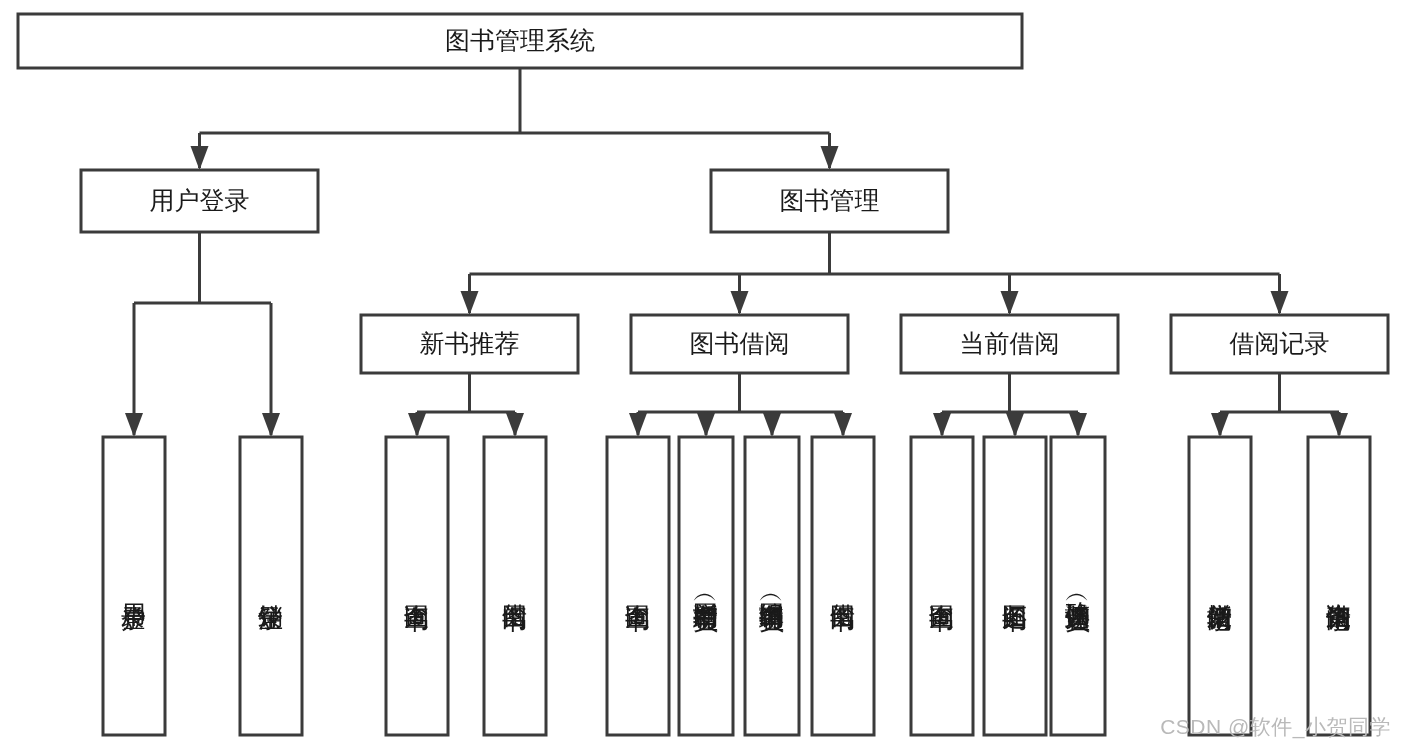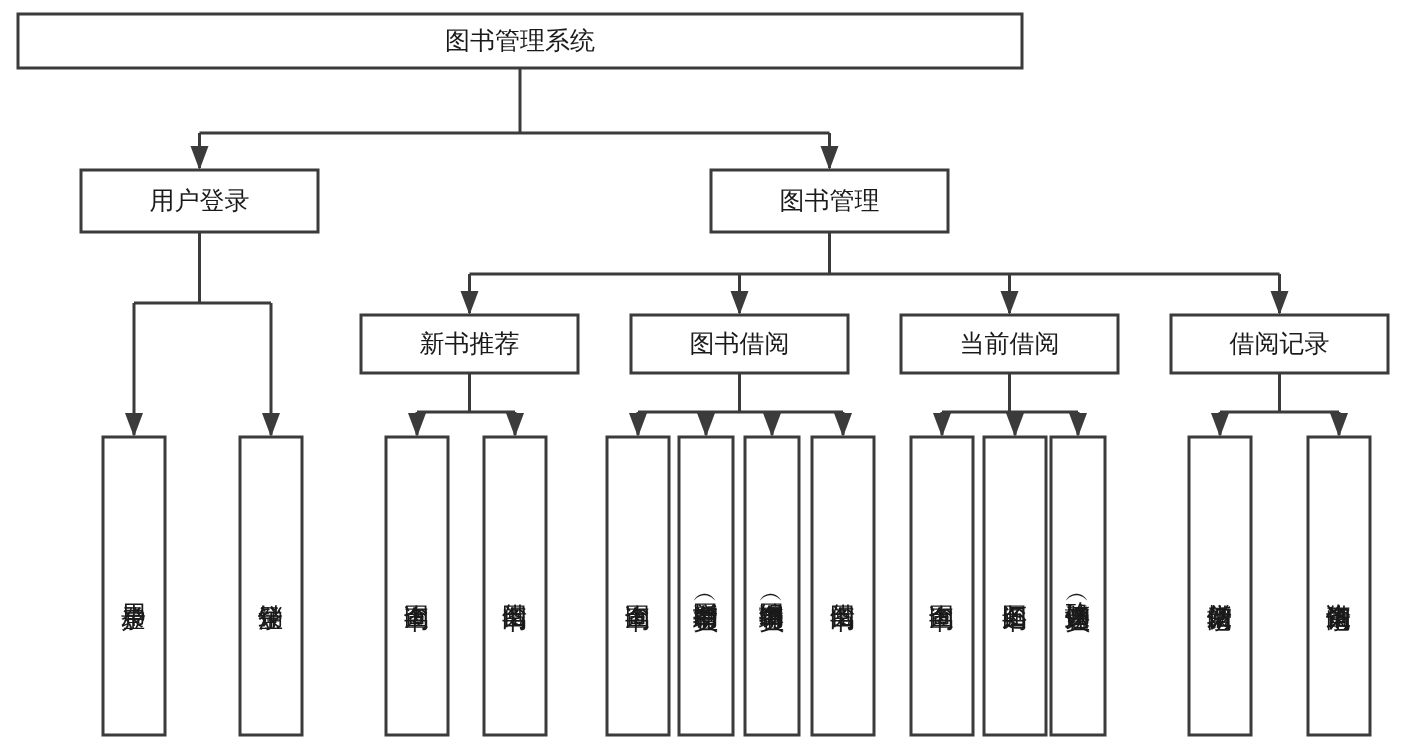--- a/index.html
+++ b/index.html
@@ -179,13 +179,14 @@
       <div class="leaf-label-wrap" style="left: 679px; top: 437px; width: 54px; height: 298px;">新增图书（管理员）</div>
       <div class="leaf-label-wrap" style="left: 745px; top: 437px; width: 54px; height: 298px;">编辑图书（管理员）</div>
       <div class="leaf-label-wrap" style="left: 812px; top: 437px; width: 62px; height: 298px;">借阅图书</div>
       <div class="leaf-label-wrap" style="left: 911px; top: 437px; width: 62px; height: 298px;">查询图书</div>
       <div class="leaf-label-wrap" style="left: 984px; top: 437px; width: 62px; height: 298px;">归还图书</div>
       <div class="leaf-label-wrap" style="left: 1051px; top: 437px; width: 54px; height: 298px;">确认归还（管理员）</div>
       <div class="leaf-label-wrap" style="left: 1189px; top: 437px; width: 62px; height: 298px;">新增借阅记录</div>
       <div class="leaf-label-wrap" style="left: 1308px; top: 437px; width: 62px; height: 298px;">查询借阅记录</div>
     </div>
 
+  <div class="watermark">CSDN @软件_小贺同学</div>
 </div>
 
 </body></html>

